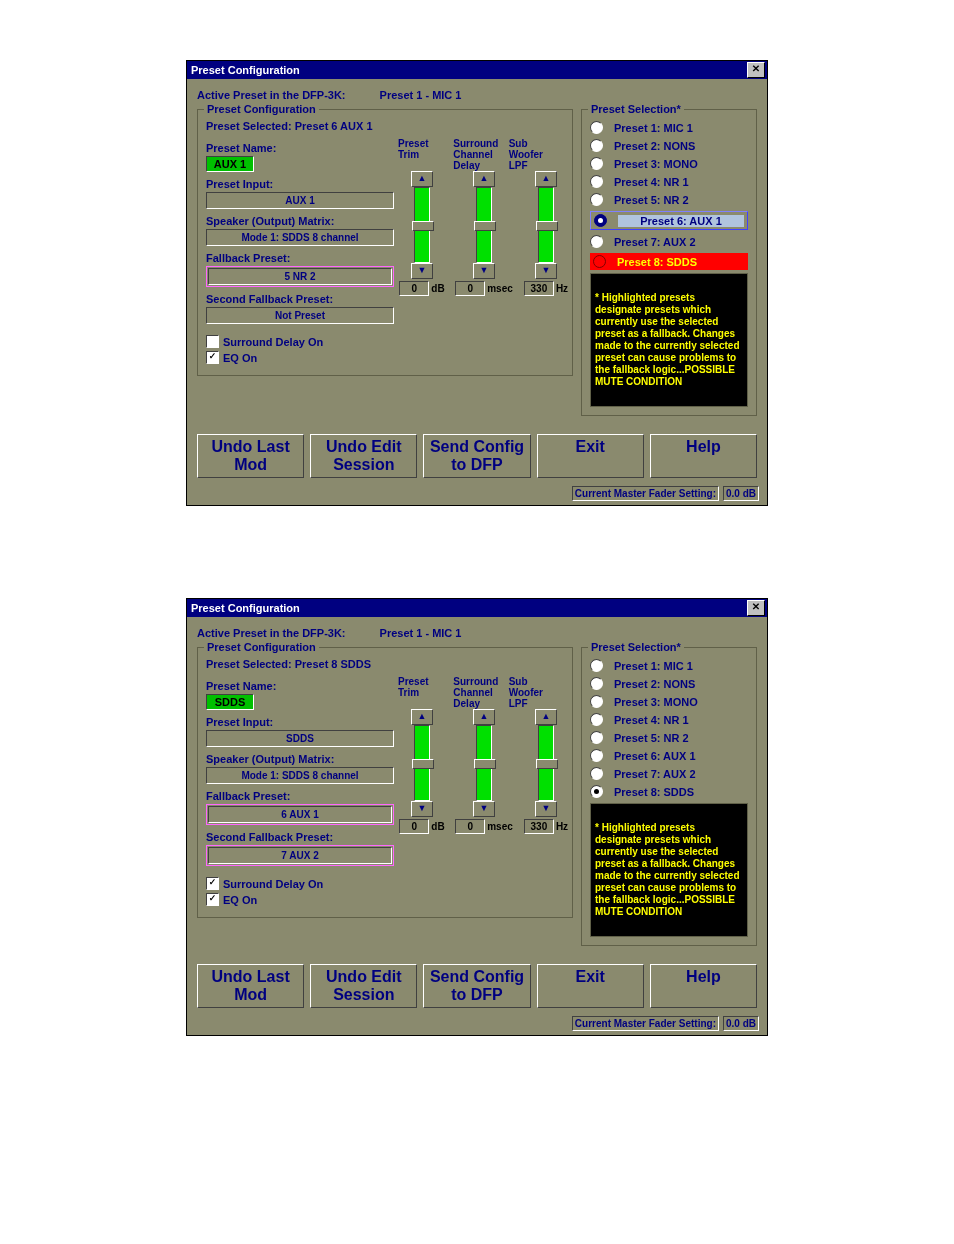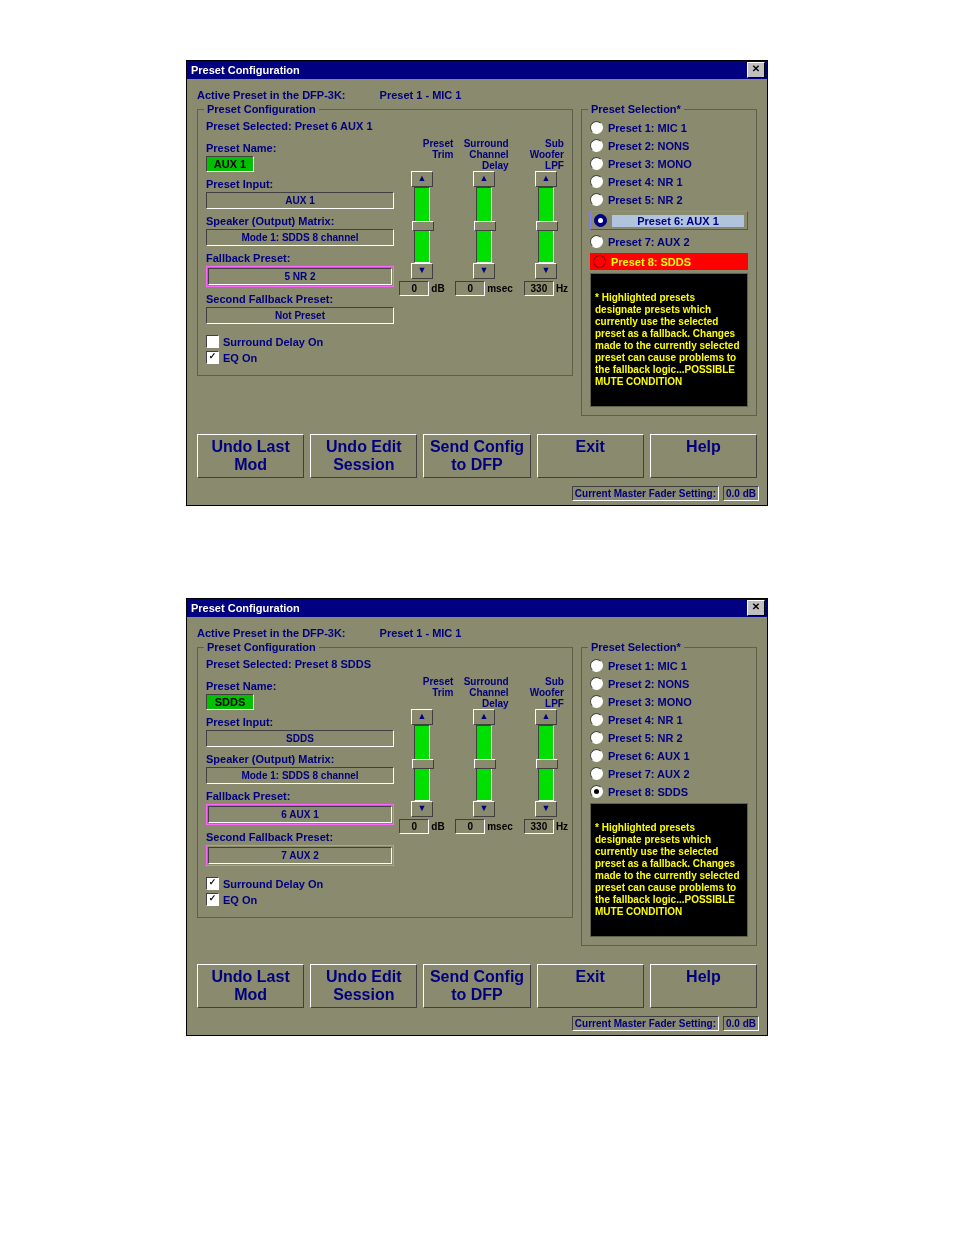--- a/index.html
+++ b/index.html
@@ -14,34 +14,34 @@
   .left{flex:1}
   .right{width:203px}
   .group{border:1px solid #606048;padding:6px 8px 8px 8px;position:relative;margin-bottom:6px}
   .group>.legend{position:absolute;top:-7px;left:6px;background:#8a8a6e;padding:0 3px;font-size:11px}
   .row{margin:4px 0}
   .lbl{margin:6px 0 2px 0}
   .namebox{display:inline-block;background:#00c000;color:#000;border:1px solid #fff;border-top-color:#404040;border-left-color:#404040;padding:1px 4px;min-width:38px;text-align:center}
   .sunken{border:1px solid #fff;border-top-color:#404040;border-left-color:#404040;background:#8a8a6e;text-align:center;padding:2px 0;font-size:10px}
   .hlrow{border:1px solid #ff66ff;padding:1px}
   .inputfield{text-align:center;padding:2px 0;font-size:10px}
-  .colhead{display:flex;font-size:10px;text-align:right;margin-top:2px}
+  .colhead{display:flex;font-size:10px;text-align:left;margin-top:2px}
   .colhead div{flex:1}
   .slidergrid{display:flex;gap:26px;margin-left:6px}
   .slidercol{width:36px;display:flex;flex-direction:column;align-items:center}
   .track{width:14px;height:74px;background:#00e000;border:1px solid #404040;border-right-color:#fff;border-bottom-color:#fff;position:relative}
   .thumb{position:absolute;left:-3px;width:20px;height:8px;background:#8a8a6e;border:1px solid #fff;border-right-color:#404040;border-bottom-color:#404040}
   .thumb.mid{top:33px}
   .sarrow{width:20px;height:14px;background:#8a8a6e;border:1px solid #fff;border-right-color:#404040;border-bottom-color:#404040;text-align:center;line-height:12px;font-size:9px}
   .valrow{display:flex;align-items:center;gap:2px;margin-top:2px}
   .valbox{border:1px solid #fff;border-top-color:#404040;border-left-color:#404040;width:28px;text-align:center;font-size:10px;padding:1px 0;color:#000}
   .unit{font-size:10px;color:#000}
   .chk{display:flex;align-items:flex-end;gap:4px;margin:3px 0;color:#000080}
   .box{width:11px;height:11px;background:#fff;border:1px solid #404040;border-right-color:#fff;border-bottom-color:#fff;text-align:center;line-height:9px;font-size:9px;color:#000}
-  .radio{display:flex;align-items:center;gap:5px;margin:5px 0;color:#000080}
+  .radio{display:flex;align-items:center;gap:11px;margin:5px 0;color:#000080}
   .dot{width:11px;height:11px;border-radius:50%;background:#fff;border:1px solid #404040;border-right-color:#fff;border-bottom-color:#fff;display:flex;align-items:center;justify-content:center}
   .dot .inner{width:5px;height:5px;border-radius:50%;background:#000}
   .radio.hl .dot{background:#000080;border-color:#000080}
   .radio.hl .txt{background:#b0c4de;padding:0 1px}
   .radio.sel .dot .inner{display:block}
   .radio .inner{display:none}
   .alert{background:#ff0000;color:#ffff00;padding:2px 3px;margin:3px 0}
   .alert .dot{background:#ff0000;border-color:#800000}
   .alert .txt{color:#ffff00}
   .warnbox{background:#000;color:#ffff00;border:1px solid #606048;padding:18px 4px;font-size:10px;font-weight:bold;line-height:12px}

